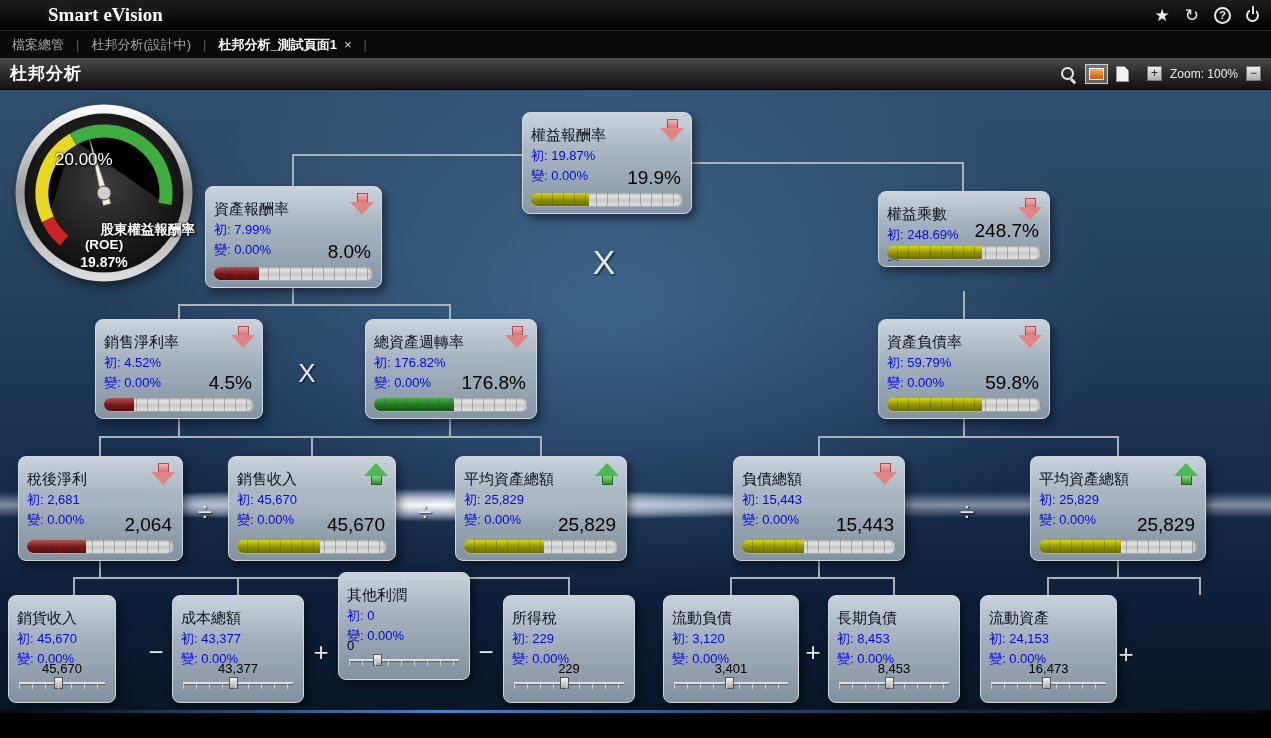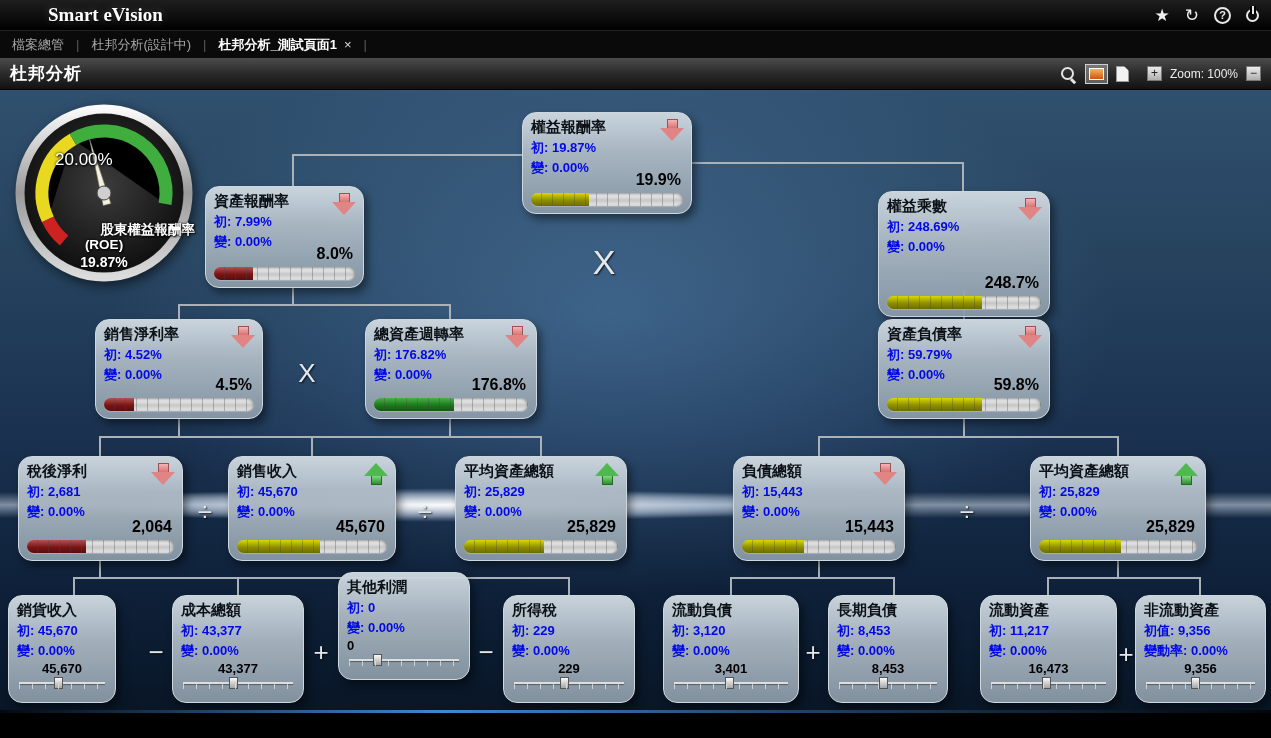--- a/index.html
+++ b/index.html
@@ -49,26 +49,26 @@
   .canvas { position: relative; width: 1271px; height: 620px; overflow: hidden;
     background:
       radial-gradient(ellipse 720px 400px at 48% 36%, rgba(95,145,195,.45), rgba(95,145,195,0) 70%),
       linear-gradient(180deg,#30506f 0%,#27445f 25%,#1a3250 55%,#0e2038 82%,#081626 100%); }
   .flare-band { position: absolute; top: 402px; left: 0; width: 100%; height: 26px;
     background: linear-gradient(180deg, rgba(225,238,255,0), rgba(235,245,255,.5) 50%, rgba(225,238,255,0)); }
   .flare-core { position: absolute; top: 394px; left: 20px; width: 960px; height: 42px;
     background: radial-gradient(ellipse 50% 50% at 44% 50%, rgba(255,255,255,.95), rgba(222,236,255,.4) 55%, rgba(222,236,255,0) 80%); }
   .connectors { position: absolute; left: 0; top: 0; }
   
-  .node { position: absolute; padding: 5px 8px; border: 1px solid #ced7dd; border-radius: 14px;
+  .node { position: absolute; padding: 13px 8px; border: 1px solid #ced7dd; border-radius: 8px;
     background: linear-gradient(180deg, rgba(206,216,224,.97) 0%, rgba(172,185,196,.95) 40%, rgba(139,154,167,.93) 100%);
-    box-shadow: 4px 5px 9px rgba(0,0,0,.45); cursor: pointer; font-weight: bold; }
+    box-shadow: 4px 5px 9px rgba(0,0,0,.45); cursor: pointer; }
   .n-title { font-size: 15px; color: #0c1218; white-space: nowrap; }
   .n-blue { font-size: 13px; color: #0008e8; margin-top: 2px; white-space: nowrap; }
-  .n-value { position: absolute; right: 10px; bottom: 24px; font-size: 16px; color: #000; }
+  .n-value { position: absolute; right: 10px; bottom: 24px; font-size: 19px; color: #000; }
   .arrow { position: absolute; top: 6px; right: 7px; width: 24px; }
   .arrow.down::before { content: ""; display: block; width: 9px; height: 8px; margin: 0 auto;
     background: linear-gradient(180deg,#f4b4b4,#d87272); border: 1px solid #a05050; border-bottom: none; }
   .arrow.down::after { content: ""; display: block; width: 0; height: 0;
     border-left: 12px solid transparent; border-right: 12px solid transparent; border-top: 13px solid #e08484; }
   .arrow.up::before { content: ""; display: block; width: 0; height: 0;
     border-left: 12px solid transparent; border-right: 12px solid transparent; border-bottom: 13px solid #4fb84f; }
   .arrow.up::after { content: ""; display: block; width: 9px; height: 8px; margin: 0 auto;
     background: linear-gradient(180deg,#82d882,#2e8e2e); border: 1px solid #1f6f1f; border-top: none; }
   .bar { position: absolute; left: 8px; right: 8px; bottom: 7px; height: 13px; border-radius: 7px;
@@ -203,32 +203,32 @@
     <div class="n-title">權益報酬率</div>
     <span class="arrow down"></span>
     <div class="n-blue">初: 19.87%</div>
     <div class="n-blue">變: 0.00%</div>
     <div class="n-value">19.9%</div>
     <div class="bar">
         <span class="fill olive" style="width: 38%;"></span>
       </div>
   </div>
 
-  <div class="node" style="left:205px;top:96px;width:159px;height:102px">
+  <div class="node" style="left:205px;top:96px;width:177px;height:102px">
     <div class="n-title">資產報酬率</div>
     <span class="arrow down"></span>
     <div class="n-blue">初: 7.99%</div>
     <div class="n-blue">變: 0.00%</div>
     <div class="n-value">8.0%</div>
     <div class="bar">
         <span class="fill darkred" style="width: 28%;"></span>
       </div>
   </div>
 
-  <div class="node" style="left:878px;top:101px;width:172px;height:126px">
+  <div class="node" style="left:878px;top:101px;width:172px;height:76px">
     <div class="n-title">權益乘數</div>
     <span class="arrow down"></span>
     <div class="n-blue">初: 248.69%</div>
     <div class="n-blue">變: 0.00%</div>
     <div class="n-value">248.7%</div>
     <div class="bar">
         <span class="fill olive" style="width: 62%;"></span>
       </div>
   </div>
 
@@ -363,49 +363,40 @@
   <div class="node bnode" style="left:663px;top:505px;width:136px;height:108px">
     <div class="n-title">流動負債</div>
     <div class="n-blue">初: 3,120</div>
     <div class="n-blue">變: 0.00%</div>
     <div class="bn-value">3,401</div>
     <div class="slider">
         <span class="thumb" style="left: 48%;"></span>
       </div>
   </div>
 
-  <div class="node bnode" style="left:828px;top:505px;width:120px;height:108px">
+  <div class="node bnode" style="left:828px;top:505px;width:132px;height:108px">
     <div class="n-title">長期負債</div>
     <div class="n-blue">初: 8,453</div>
     <div class="n-blue">變: 0.00%</div>
     <div class="bn-value">8,453</div>
     <div class="slider">
         <span class="thumb" style="left: 45%;"></span>
       </div>
   </div>
 
   <div class="node bnode" style="left:980px;top:505px;width:137px;height:108px">
     <div class="n-title">流動資產</div>
-    <div class="n-blue">初: 11,217</div>
+    <div class="n-blue">初: 24,153</div>
     <div class="n-blue">變: 0.00%</div>
     <div class="bn-value">16,473</div>
     <div class="slider">
         <span class="thumb" style="left: 48%;"></span>
       </div>
   </div>
 
-  <div class="node bnode" style="left:1135px;top:505px;width:131px;height:108px">
-    <div class="n-title">非流動資產</div>
-    <div class="n-blue">初值: 9,356</div>
-    <div class="n-blue">變動率: 0.00%</div>
-    <div class="bn-value">9,356</div>
-    <div class="slider">
-        <span class="thumb" style="left: 45%;"></span>
-      </div>
-  </div>
 
   <div class="op big" style="left:586px;top:154px">X</div>
   <div class="op" style="left:289px;top:265px">X</div>
   <div class="op" style="left:187px;top:404px">÷</div>
   <div class="op" style="left:407px;top:404px">÷</div>
   <div class="op" style="left:949px;top:404px">÷</div>
   <div class="op" style="left:138px;top:544px">−</div>
   <div class="op" style="left:303px;top:544px">+</div>
   <div class="op" style="left:468px;top:544px">−</div>
   <div class="op" style="left:795px;top:544px">+</div>

